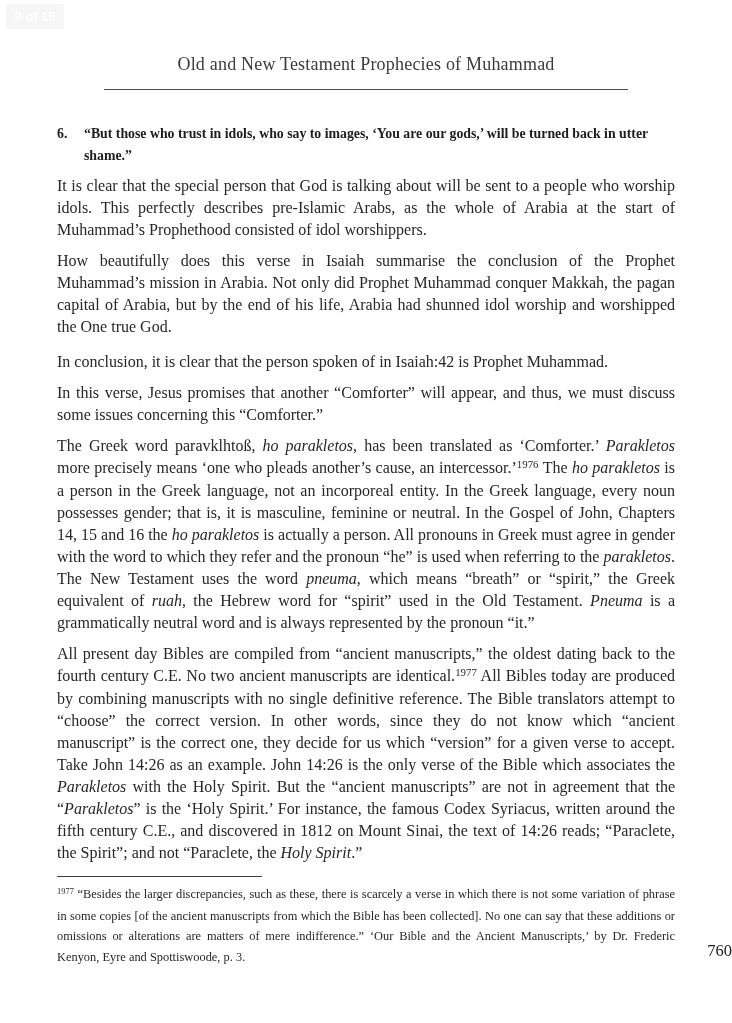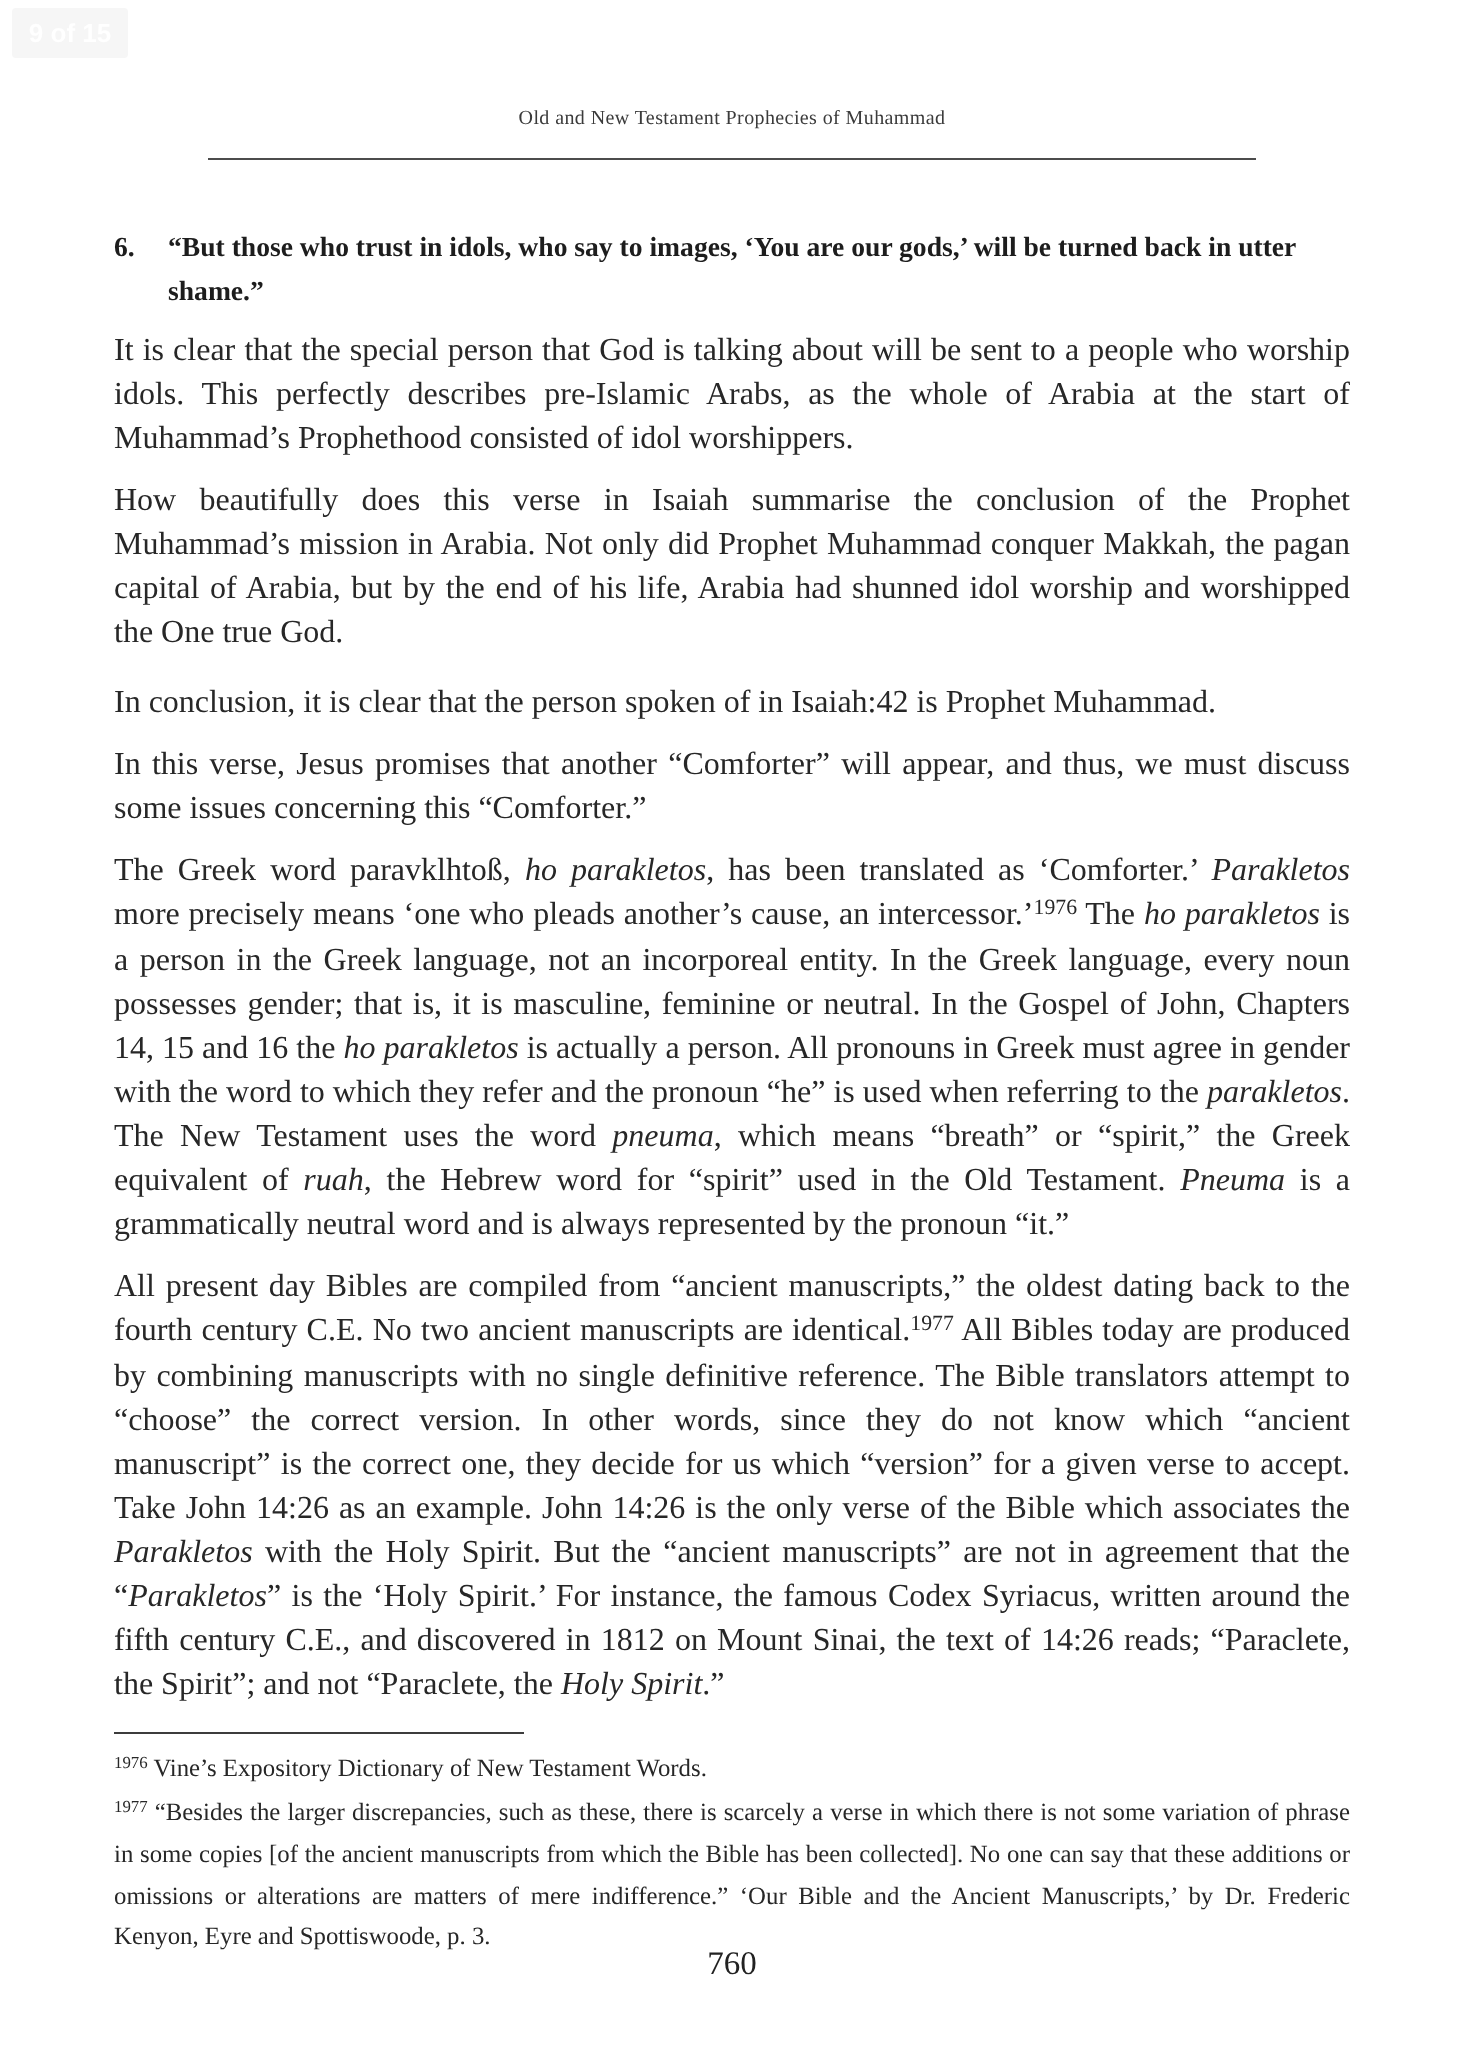--- a/index.html
+++ b/index.html
@@ -3,35 +3,35 @@
 <meta charset="utf-8">
 <style>
   html,body{margin:0;padding:0;background:#ffffff;}
   .stage{position:relative;width:732px;height:1023px;background:#ffffff;overflow:hidden;
          font-family:"Liberation Serif","DejaVu Serif",serif;color:#272727;}
   .page-indicator{position:absolute;left:6px;top:4px;width:58px;height:25px;
     background:#f6f6f6;border-radius:2px;display:flex;align-items:center;justify-content:center;
     font-family:"Liberation Sans","DejaVu Sans",sans-serif;font-size:13px;font-weight:bold;
     color:rgba(255,255,255,0.92);}
   .page{position:relative;padding:54px 57px 0 57px;}
-  .running-header{text-align:center;font-size:10px;color:#3b3b3b;letter-spacing:0.2px;}
+  .running-header{text-align:center;font-size:18px;color:#3b3b3b;letter-spacing:0.2px;}
   .header-rule{height:0;border-bottom:1.4px solid #4c4c4c;width:524px;margin:14px auto 0 auto;}
   .sec-heading{display:flex;margin-top:33px;font-weight:bold;font-size:13.8px;line-height:22px;color:#1d1d1d;}
   .sec-marker{width:27px;flex:0 0 27px;}
   .sec-text{flex:1;}
   .body-p{margin:9px 0 0 0;font-size:16px;line-height:22px;text-align:justify;}
   .body-p.first{margin-top:8px;}
   .sub-heading{margin-top:13px;font-weight:bold;font-size:13.8px;line-height:22px;color:#1d1d1d;}
   .gap-lg{margin-top:13px;}
   .it{font-style:italic;}
   .sup{font-size:68%;position:relative;top:-0.45em;}
   .fn-rule{height:0;border-top:1.2px solid #3c3c3c;width:205px;margin-top:12px;}
   .footnotes{margin-top:7px;font-size:12.4px;line-height:20.5px;text-align:justify;}
   .footnote{margin:0;}
-  .page-number{position:absolute;left:0;right:0;top:972px;text-align:center;
+  .page-number{position:absolute;left:0;right:0;top:941px;text-align:right;
     font-size:16.5px;color:#222;}
 </style>
 </head>
 <body>
 
 <div class="stage">
 
   <div class="page-indicator">
     <span>9 of 15</span>
   </div>
@@ -50,21 +50,20 @@
     <p class="body-p">How beautifully does this verse in Isaiah summarise the conclusion of the Prophet Muhammad’s mission in Arabia. Not only did Prophet Muhammad conquer Makkah, the pagan capital of Arabia, but by the end of his life, Arabia had shunned idol worship and worshipped the One true God.</p>
     <p class="body-p gap-lg">In conclusion, it is clear that the person spoken of in Isaiah:42 is Prophet Muhammad.</p>
 
 
     <p class="body-p">In this verse, Jesus promises that another “Comforter” will appear, and thus, we must discuss some issues concerning this “Comforter.”</p>
     <p class="body-p"><span>The Greek word paravklhtoß, </span><span class="it">ho parakletos</span><span>, has been translated as ‘Comforter.’  </span><span class="it">Parakletos</span><span> more precisely means ‘one who pleads another’s cause, an intercessor.’</span><span class="sup">1976</span><span>  The </span><span class="it">ho parakletos</span><span> is a person in the Greek language, not an incorporeal entity.  In the Greek language, every noun possesses gender; that is, it is masculine, feminine or neutral.  In the Gospel of John, Chapters 14, 15 and 16 the </span><span class="it">ho parakletos</span><span> is actually a person.  All pronouns in Greek must agree in gender with the word to which they refer and the pronoun “he” is used when referring to the </span><span class="it">parakletos</span><span>.  The New Testament uses the word </span><span class="it">pneuma</span><span>, which means “breath” or “spirit,” the Greek equivalent of </span><span class="it">ruah</span><span>, the Hebrew word for “spirit” used in the Old Testament.  </span><span class="it">Pneuma</span><span> is a grammatically neutral word and is always represented by the pronoun “it.”</span></p>
     <p class="body-p"><span>All present day Bibles are compiled from “ancient manuscripts,” the oldest dating back to the fourth century C.E.  No two ancient manuscripts are identical.</span><span class="sup">1977</span><span> All Bibles today are produced by combining manuscripts with no single definitive reference.  The Bible translators attempt to “choose” the correct version.  In other words, since they do not know which “ancient manuscript” is the correct one, they decide for us which “version” for a given verse to accept.  Take John 14:26 as an example.  John 14:26 is the only verse of the Bible which associates the </span><span class="it">Parakletos</span><span> with the Holy Spirit.  But the “ancient manuscripts” are not in agreement that the “</span><span class="it">Parakletos</span><span>” is the ‘Holy Spirit.’  For instance, the famous Codex Syriacus, written around the fifth century C.E., and discovered in 1812 on Mount Sinai, the text of 14:26 reads; “Paraclete, the Spirit”; and not “Paraclete, the </span><span class="it">Holy Spirit</span><span>.”</span></p>
 
     <div class="fn-rule"></div>
     <div class="footnotes">
-      <p class="footnote"><span class="sup">1976</span><span> Vine’s Expository Dictionary of New Testament Words.</span></p>
       <p class="footnote"><span class="sup">1977</span><span> “Besides the larger discrepancies, such as these, there is scarcely a verse in which there is not some variation of phrase in some copies [of the ancient manuscripts from which the Bible has been collected]. No one can say that these additions or omissions or alterations are matters of mere indifference.”  ‘Our Bible and the Ancient Manuscripts,’ by Dr. Frederic Kenyon, Eyre and Spottiswoode, p. 3.</span></p>
     </div>
 
   </div>
 
   <div class="page-number">760</div>
 
 </div>
 
 </body></html>

